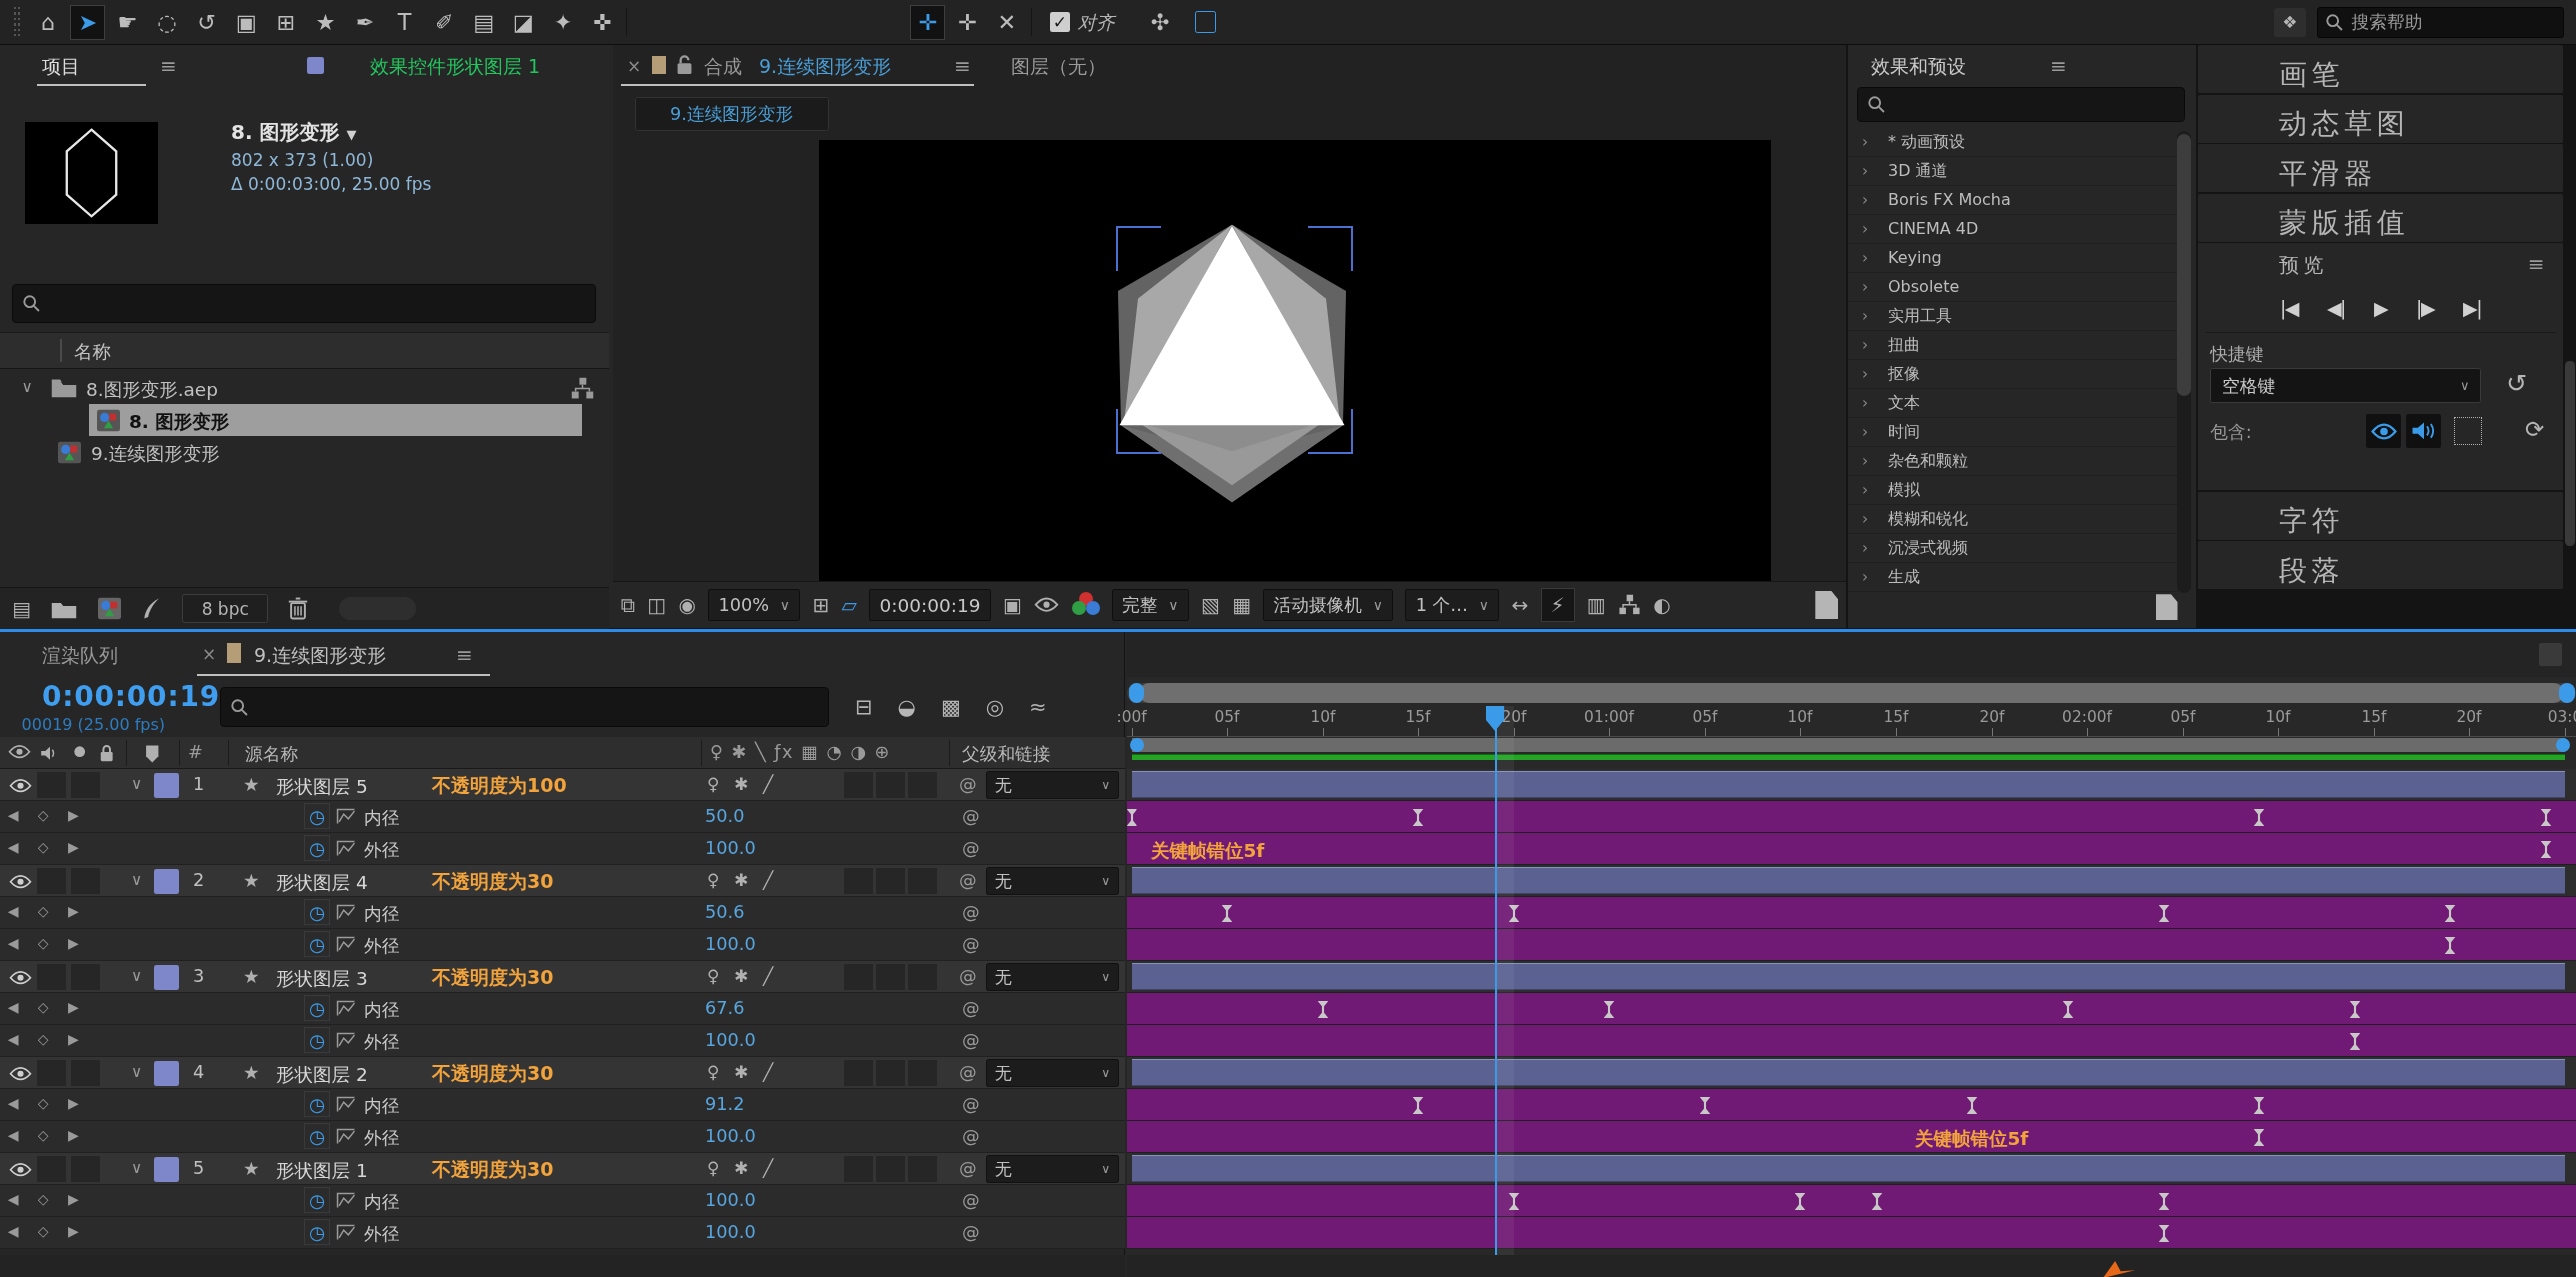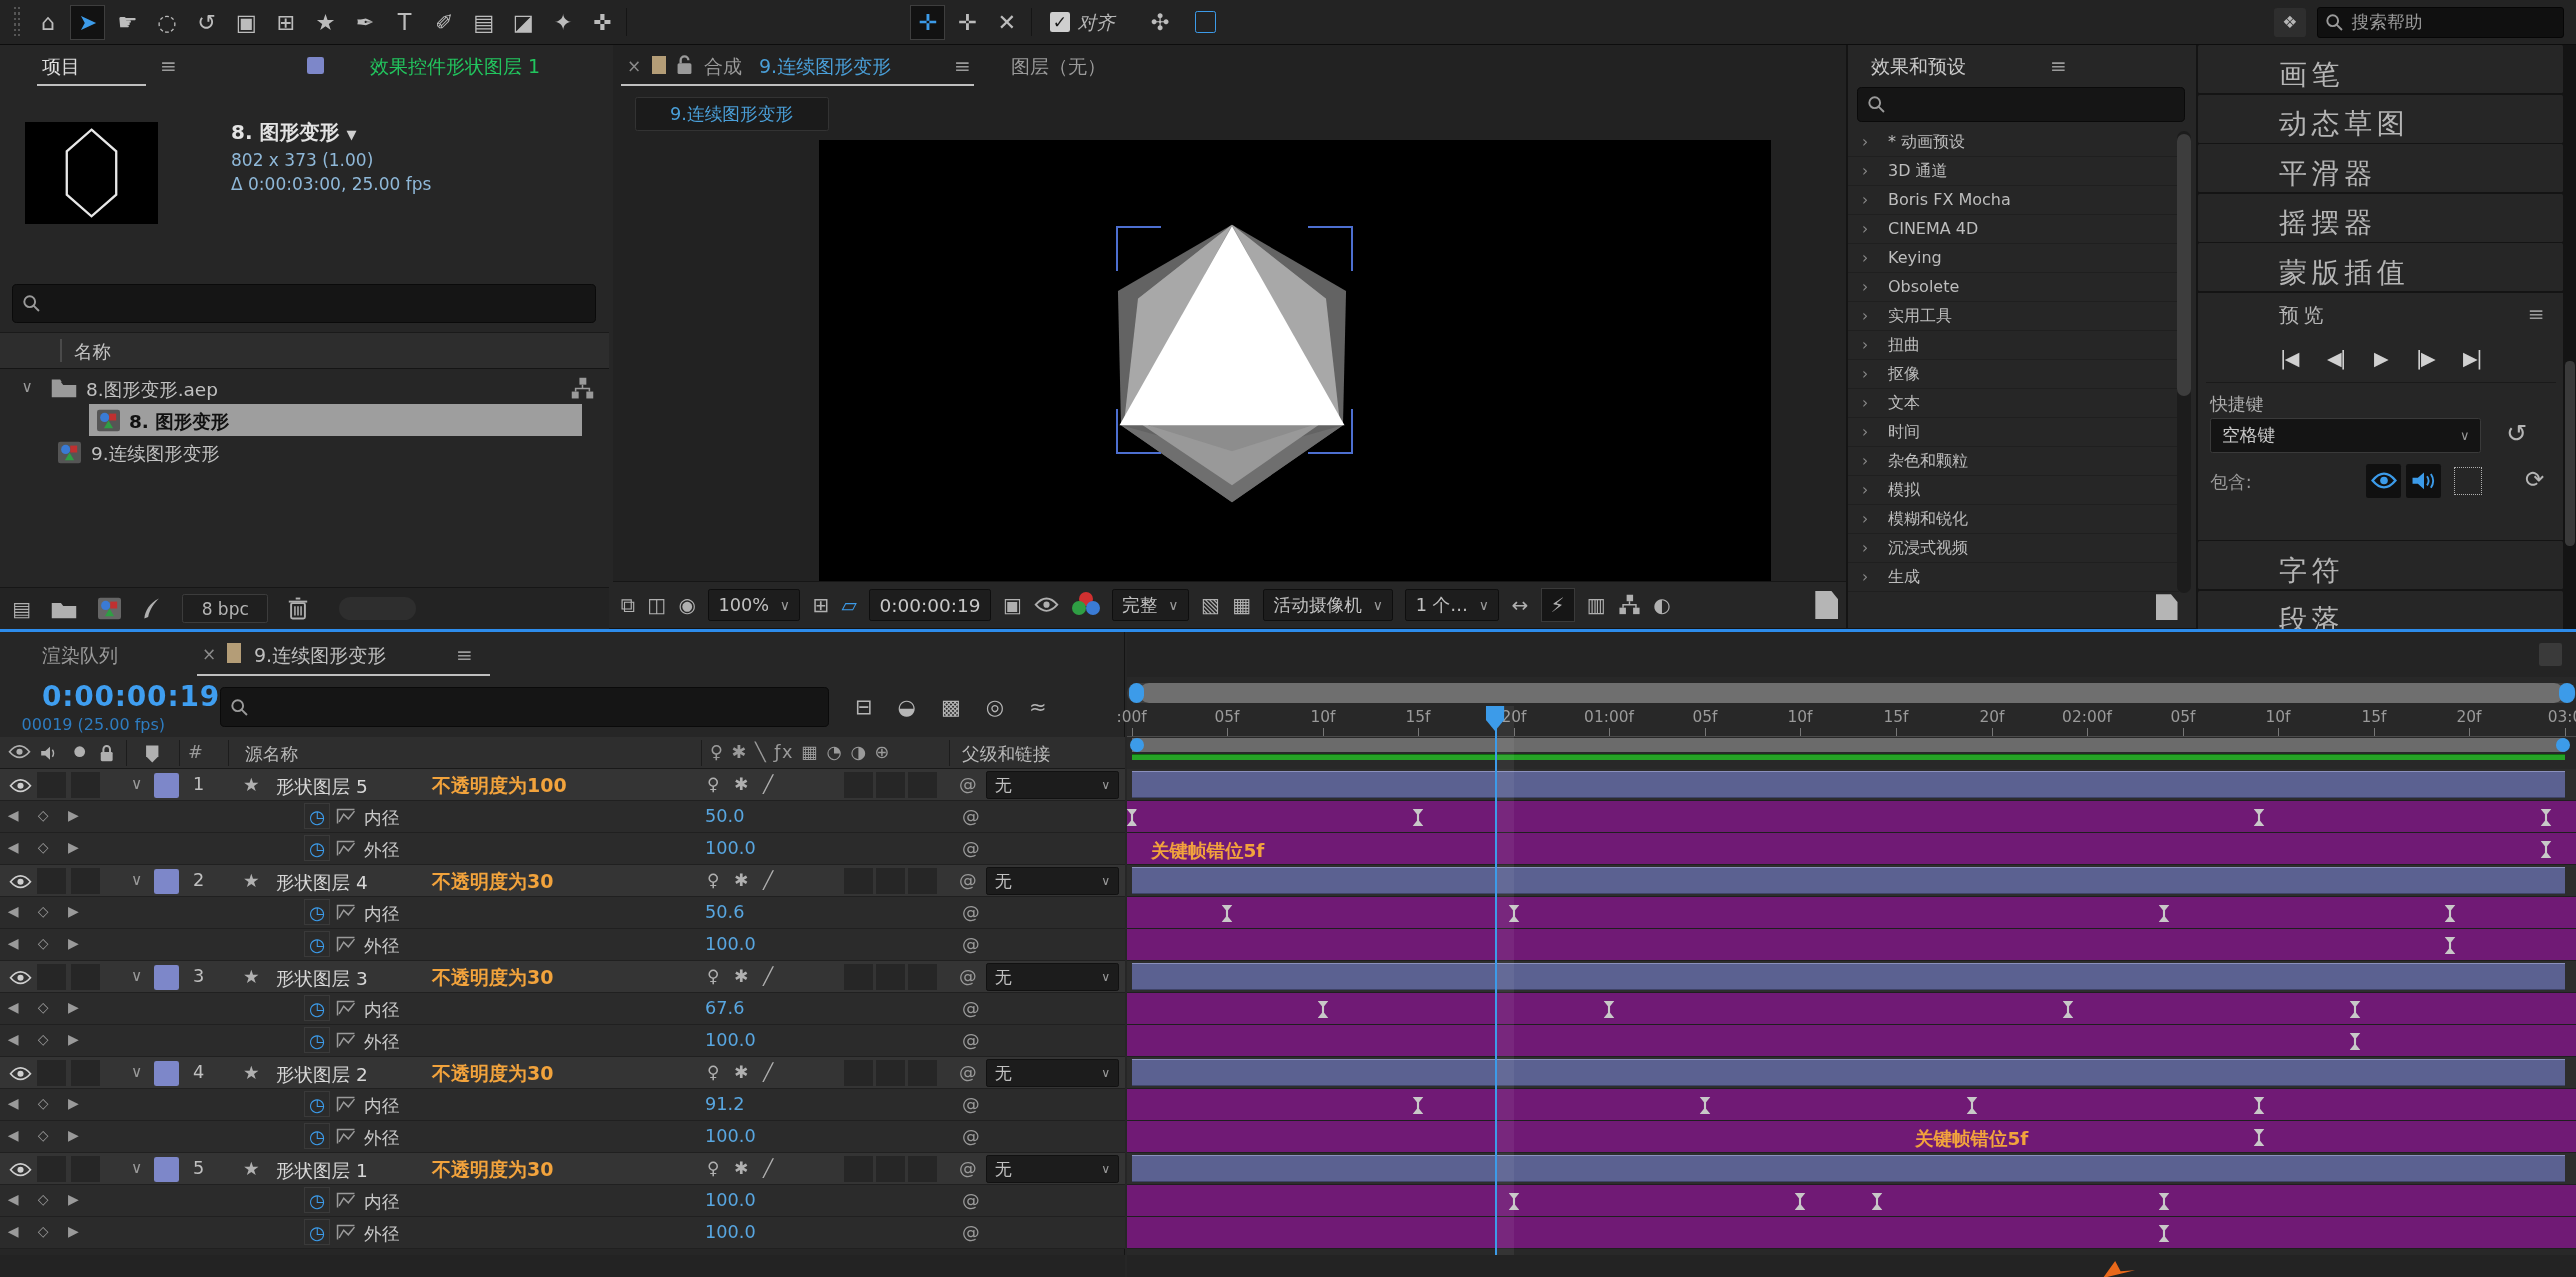--- a/index.html
+++ b/index.html
@@ -496,23 +496,20 @@
     <div class="rhead">
           <span>画笔</span>
         </div>
         <div class="rhead">
           <span>动态草图</span>
         </div>
         <div class="rhead">
           <span>平滑器</span>
         </div>
         <div class="rhead">
-          <span>摇摆器</span>
-        </div>
-        <div class="rhead">
           <span>蒙版插值</span>
         </div>
       </div>
     <div id="preview">
       <span id="pvtitle">预览</span>
       <span id="pvmenu" class="menuicon">≡</span>
       <div id="transport">
 
       <span>|◀</span>
           <span>◀|</span>

